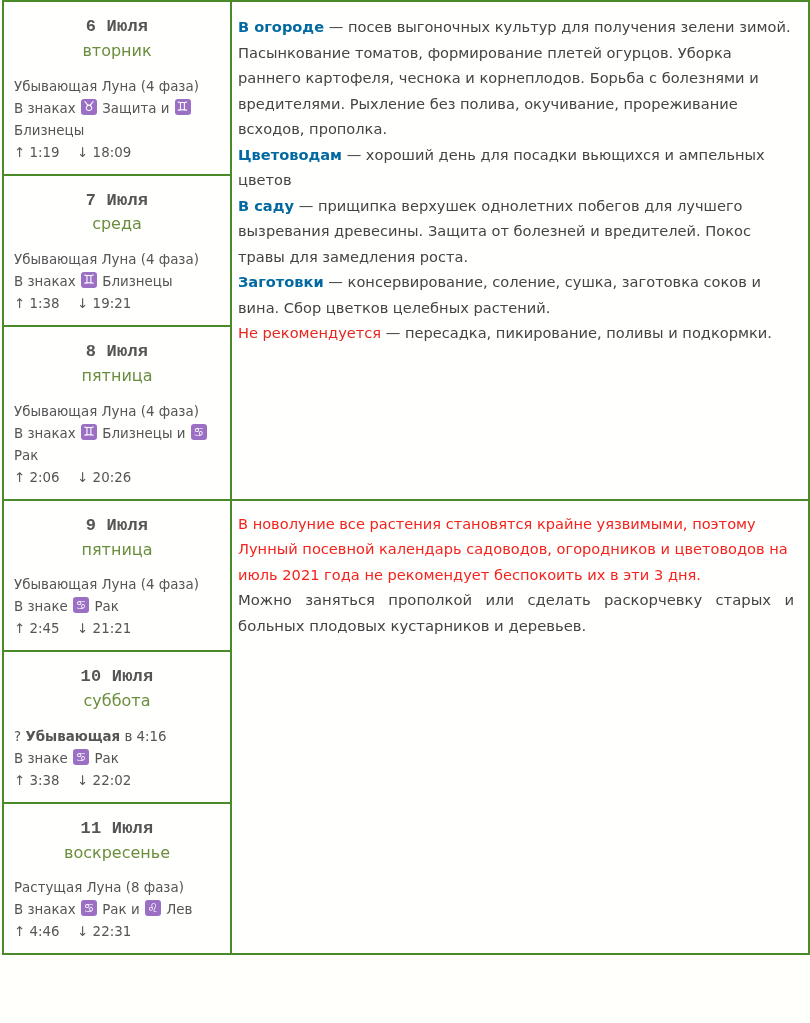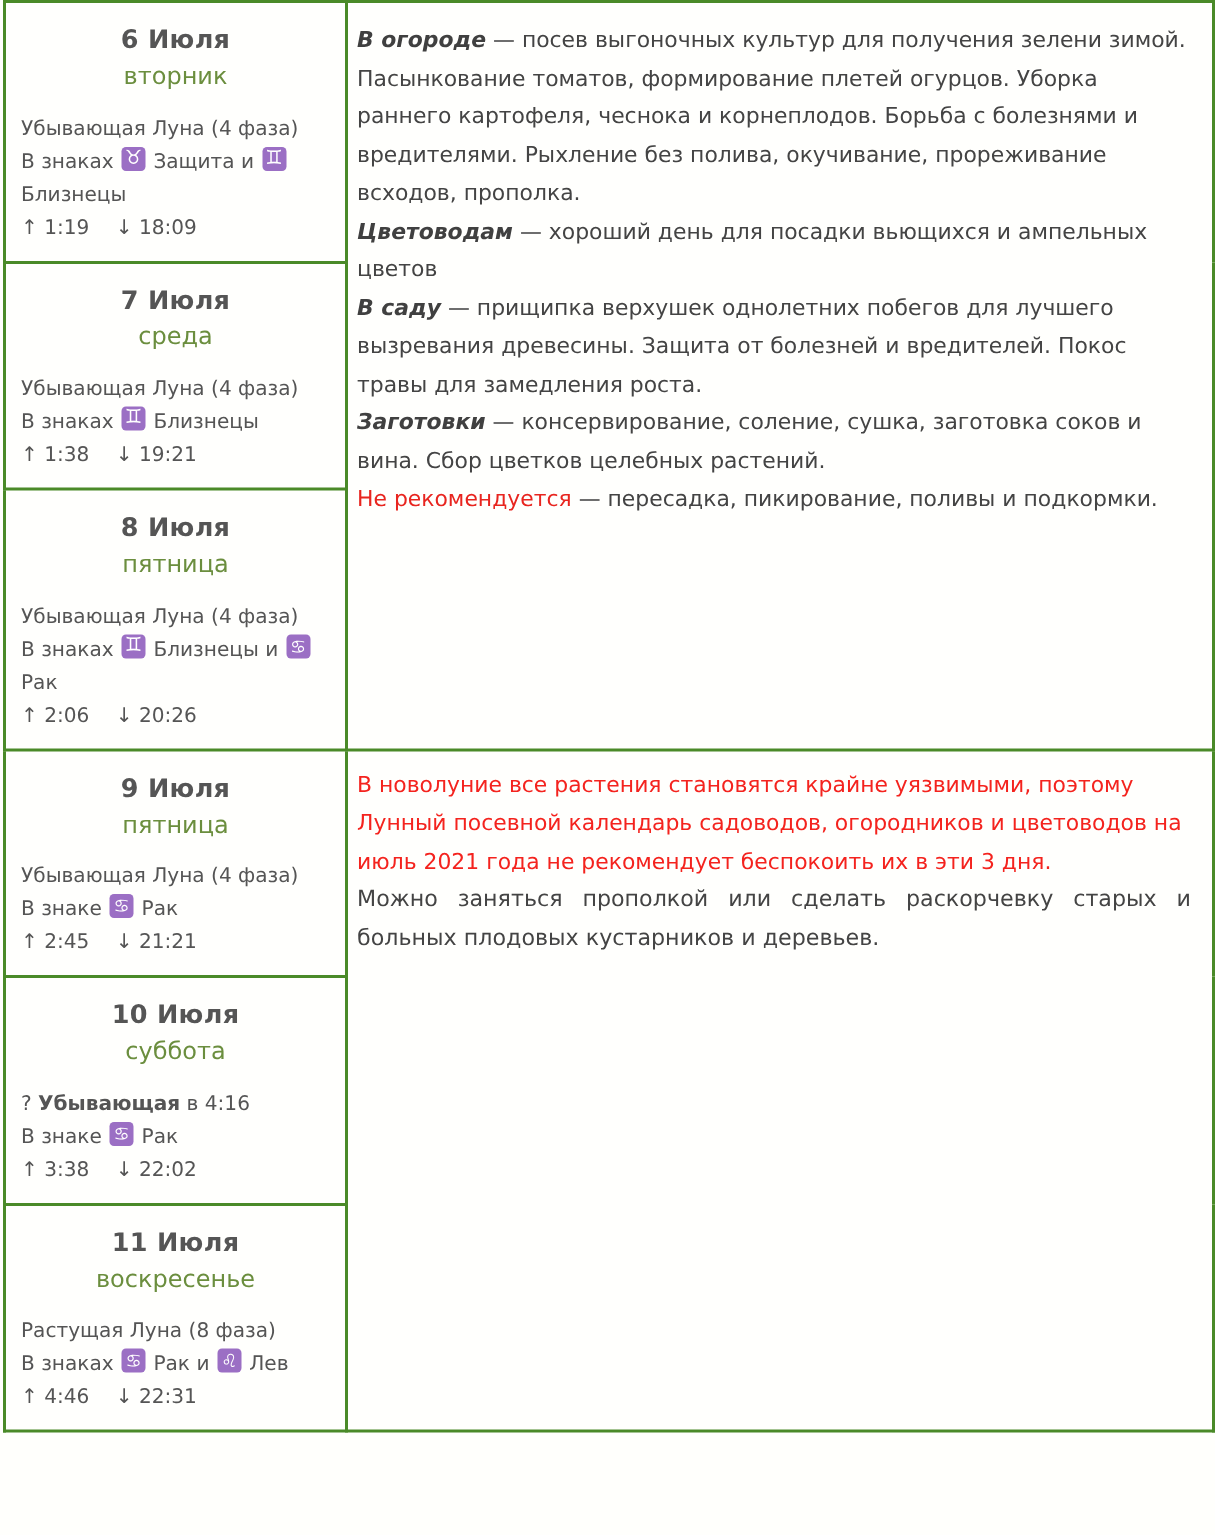--- a/index.html
+++ b/index.html
@@ -45,20 +45,21 @@
     box-sizing: border-box;
   }
   .day-date {
     text-align: center;
     font-weight: bold;
     font-size: 17px;
     color: #555555;
     line-height: 1.35;
     margin: 5px 0 1px 0;
     letter-spacing: 0.2px;
+    font-family: Liberation Mono, monospace;
   }
   .day-name {
     text-align: center;
     font-size: 16px;
     color: #6b8e3e;
     line-height: 1.35;
     margin-bottom: 14px;
   }
   .day-lines {
     font-size: 13.4px;
@@ -94,21 +95,21 @@
 
   
   .descr-cell {
     padding: 12px 14px 12px 6px;
     box-sizing: border-box;
     font-size: 14.6px;
     line-height: 25.5px;
     color: #444444;
   }
   .descr-cell p { margin: 0; }
-  .descr-cell .lbl { font-weight: bold; color: #404040; font-style: italic; }
+  .descr-cell .lbl { font-weight: bold; color: #0369a1; }
   .descr-cell .warn { color: #e8251f; }
   .descr-block-red {
     color: #f4231e;
     font-size: 14.6px;
     line-height: 25.5px;
   }
   .descr-block-justify {
     text-align: justify;
     margin-top: 19px;
     color: #444444;

